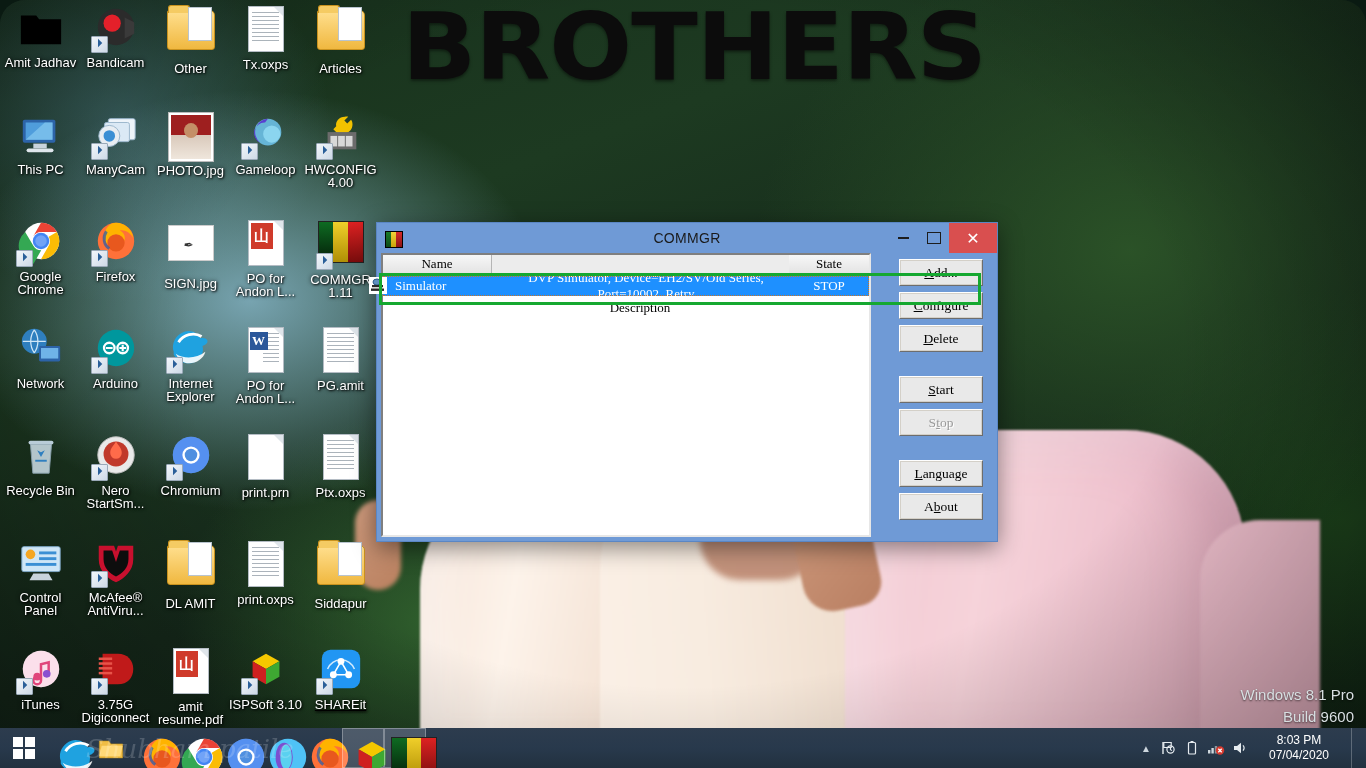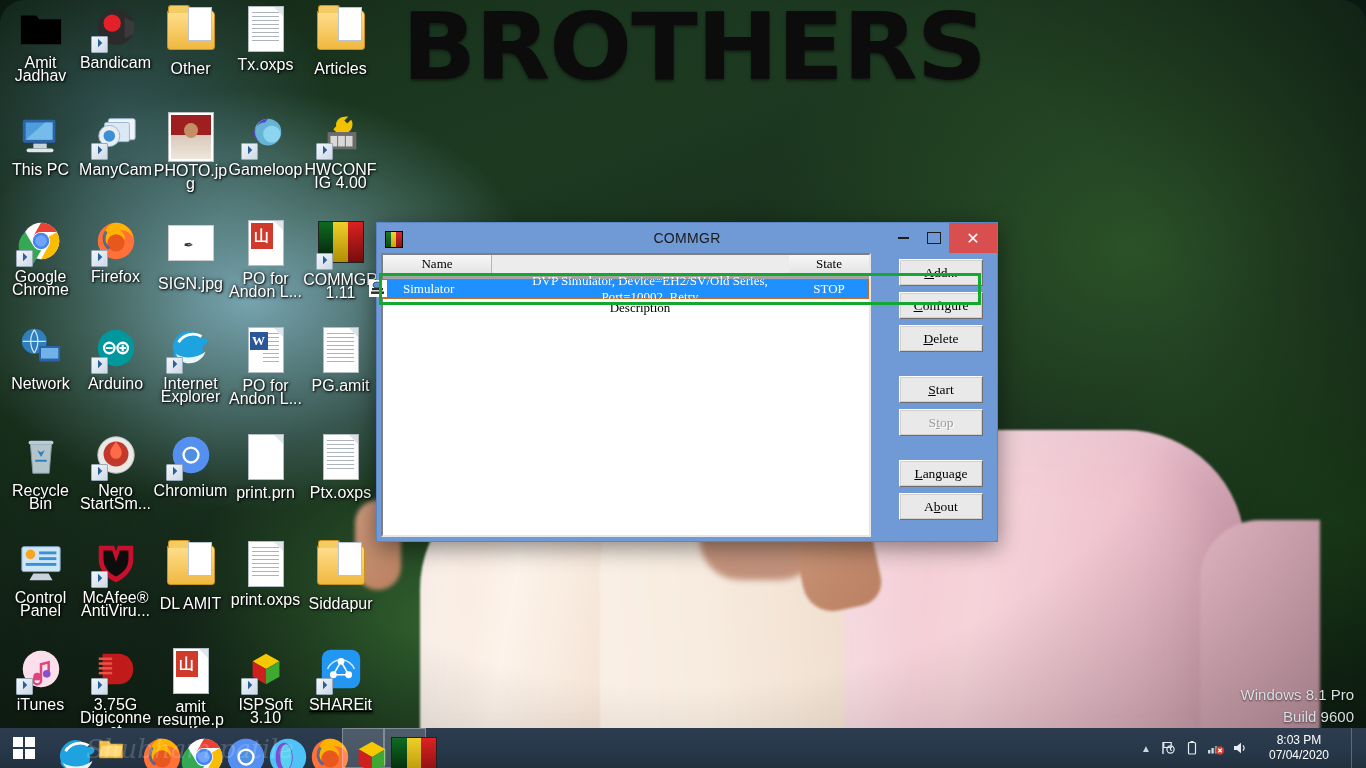--- a/index.html
+++ b/index.html
@@ -90,21 +90,21 @@
 
   
   #icon-grid{position:absolute;left:0;top:0;width:380px;}
   .dicon{
     position:absolute;width:75px;text-align:center;cursor:default;
   }
   .dicon .glyph{
     width:48px;height:48px;margin:0 auto 4px auto;position:relative;
   }
   .dicon .lbl{
-    font-size:16px;color:#fff;line-height:13px;
+    font-size:13px;color:#fff;line-height:13px;
     text-shadow:1px 1px 2px rgba(0,0,0,.95),0 0 4px rgba(0,0,0,.85);
     word-wrap:break-word;
   }
   .shortcut-arrow{
     position:absolute;left:-1px;bottom:-1px;width:15px;height:15px;
     background:linear-gradient(135deg,#f2f6fb,#cdd9e6);
     border:1px solid #9aa9b8;border-radius:1px;
   }
   .shortcut-arrow::after{
     content:"";position:absolute;left:3px;top:3px;
@@ -158,40 +158,40 @@
 
   #commgr .body{
     position:absolute;left:4px;top:30px;right:4px;bottom:4px;
     display:flex;
   }
   #commgr .listpane{
     flex:1;background:#fff;border:2px solid;
     border-color:#7f7f7f #e7e7e7 #e7e7e7 #7f7f7f;
     display:flex;flex-direction:column;position:relative;
   }
-  #commgr .hdrrow{display:flex;height:18px;background:#ececec;border-bottom:6px solid #a3a3a3;}
+  #commgr .hdrrow{display:flex;height:18px;background:#ececec;border-bottom:3px solid #a3a3a3;}
   #commgr .hcell{
     font-size:13px;color:#000;text-align:center;line-height:17px;
     border-right:1px solid #b5b5b5;background:linear-gradient(180deg,#f7f7f7,#e4e4e4);
   }
   #commgr .hcell:last-child{border-right:none;}
   #commgr .h-name{width:108px;}
   #commgr .h-desc{flex:1;margin-top:44px;}
   #commgr .h-state{width:80px;}
   #commgr .rows{flex:1;position:relative;}
   #commgr .row{
     display:flex;height:20px;align-items:center;
     background:#1e90ff;color:#fff;position:relative;
     outline:1px dotted #c8742a;outline-offset:-1px;
   }
   #commgr .row .ricon{
     position:absolute;left:-14px;top:1px;width:18px;height:17px;background:#fff;
     display:flex;align-items:center;justify-content:center;
   }
-  #commgr .r-name{width:108px;padding-left:20px;font-size:13px;}
+  #commgr .r-name{width:108px;padding-left:12px;font-size:13px;}
   #commgr .r-desc{flex:1;text-align:center;font-size:13px;}
   #commgr .r-state{width:80px;text-align:center;font-size:13px;}
   
   #commgr .greenbox{
     position:absolute;left:-4px;top:18px;right:-112px;height:26px;
     border:3px solid #15a830;pointer-events:none;z-index:9;
   }
 
   #commgr .btnpane{
     width:104px;padding-left:18px;display:flex;flex-direction:column;align-items:center;

